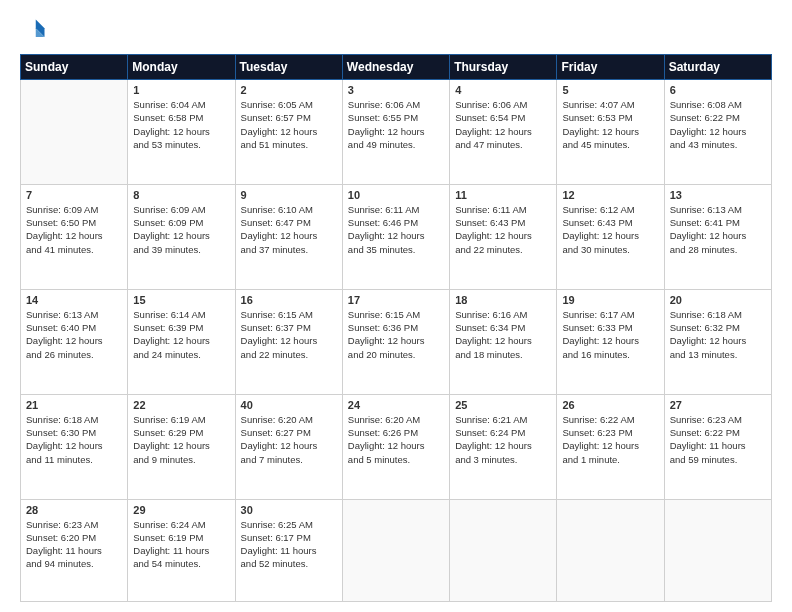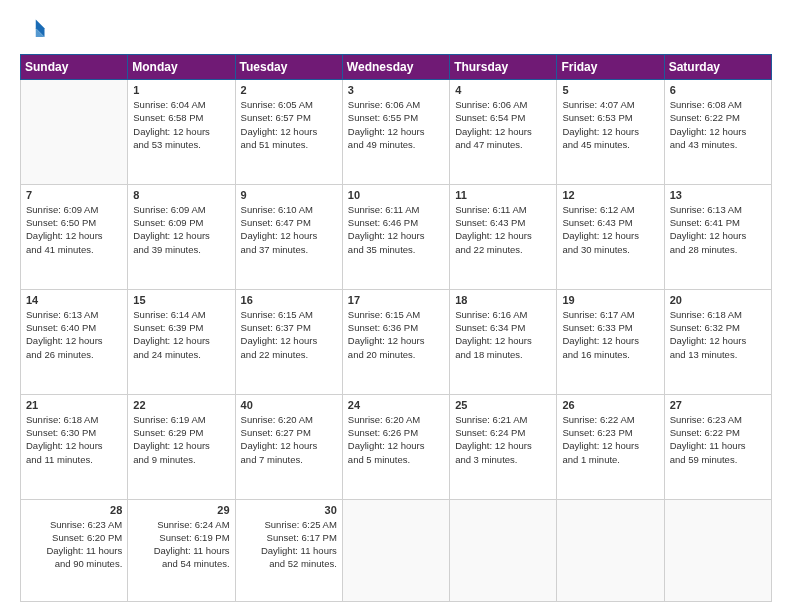--- a/index.html
+++ b/index.html
@@ -53,21 +53,21 @@
       color: #555;
     }
     .calendar {
       flex: 1;
       border: 1px solid #ccc;
       border-collapse: collapse;
       width: 100%;
       table-layout: fixed;
     }
     .calendar th {
-      background: #701a75;
+      background: #0f172a;
       color: #fff;
       font-size: 12px;
       font-weight: bold;
       padding: 5px 4px;
       text-align: left;
       border: 1px solid #1e5a9a;
     }
     .calendar td {
       vertical-align: top;
       padding: 4px 5px;
@@ -88,21 +88,20 @@
     }
     .cell-line {
       display: block;
       line-height: 1.4;
     }
     .week-row td {
       height: 78px;
     }
     .last-row td {
       height: 65px;
-      text-align: right;
     }
   </style>
 </head>
 <body>
 
 <div class="page">
   <div class="header">
     <div class="logo">
       <svg class="logo-icon" viewBox="0 0 32 32">
         <rect x="0" y="0" width="32" height="32" fill="white"></rect>
@@ -330,21 +329,21 @@
             <span class="cell-line">Daylight: 11 hours</span>
             <span class="cell-line">and 59 minutes.</span>
           </td>
         </tr>
         <tr class="last-row">
           <td>
             <span class="day-num">28</span>
             <span class="cell-line">Sunrise: 6:23 AM</span>
             <span class="cell-line">Sunset: 6:20 PM</span>
             <span class="cell-line">Daylight: 11 hours</span>
-            <span class="cell-line">and 90 minutes.</span>
+            <span class="cell-line">and 94 minutes.</span>
           </td>
           <td>
             <span class="day-num">29</span>
             <span class="cell-line">Sunrise: 6:24 AM</span>
             <span class="cell-line">Sunset: 6:19 PM</span>
             <span class="cell-line">Daylight: 11 hours</span>
             <span class="cell-line">and 54 minutes.</span>
           </td>
           <td>
             <span class="day-num">30</span>

